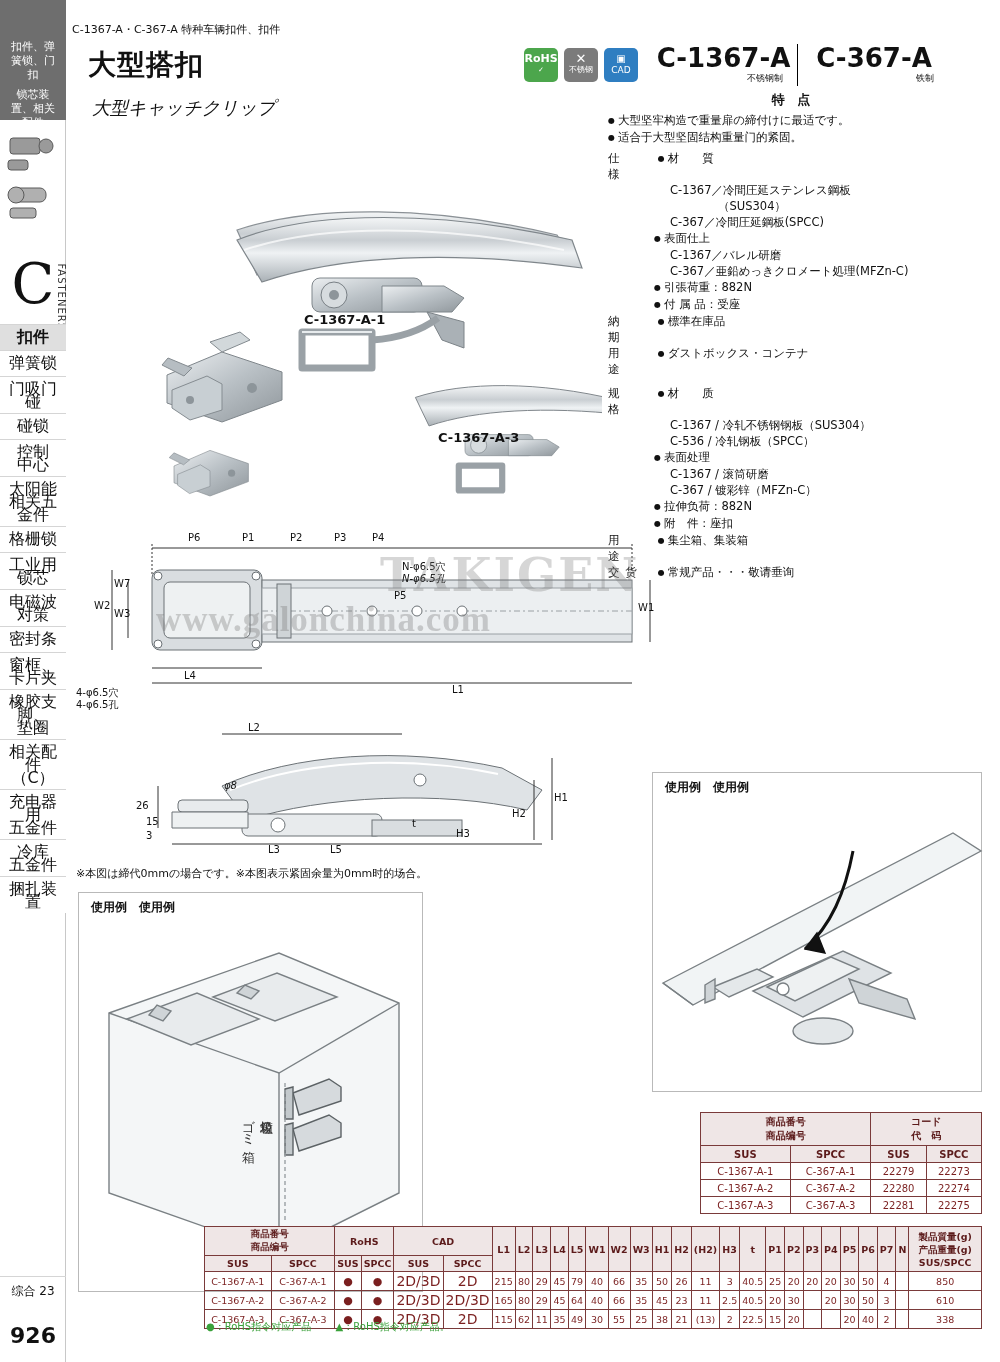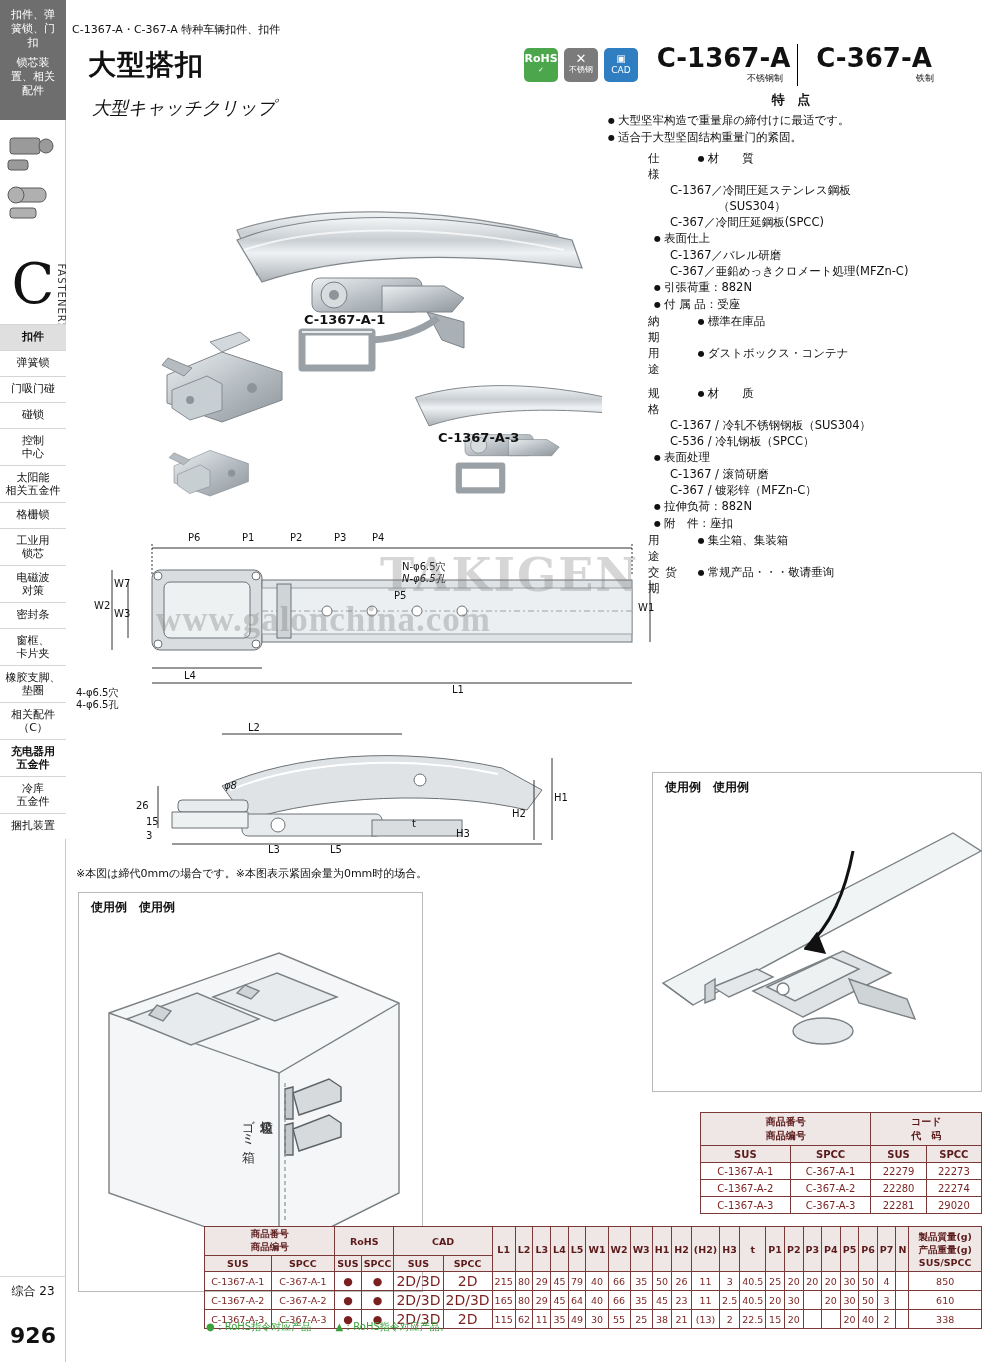--- a/index.html
+++ b/index.html
@@ -15,33 +15,33 @@
   
   #sidebar {
     position:absolute; left:0; top:0; width:66px; height:1362px;
     background:#ffffff; border-right:1px solid #c8c8c8;
   }
   #sidebar .topcat {
     position:absolute; left:0; top:0; width:66px; height:120px;
     background:#6e6e6e; color:#fff; font-size:11px; line-height:14px;
     padding:8px 6px; text-align:center; letter-spacing:0px;
   }
-  #sidebar .topcat span { display:block; }
+  #sidebar .topcat span { display:block;margin-top:32px; }
   #sidebar .iconbox {
     position:absolute; left:0; top:124px; width:66px; height:120px;
   }
   #sidebar .bigC {
     position:absolute; left:0; top:248px; width:66px; height:72px;
     font-family:"DejaVu Serif", serif; font-size:56px; line-height:72px;
     text-align:center; color:#111;
   }
   .sidetab {
     position:relative; width:66px; height:auto; min-height:26px;
     border-top:1px solid #d5d5d5;
-    font-size:11px; line-height:13px; text-align:center;
+    font-size:16px; line-height:13px; text-align:center;
     padding:5px 2px; color:#111; background:#fff;
   }
   .sidetab.sel { background:#dfdfdf; font-weight:bold; }
   #sidelist { position:absolute; left:0; top:324px; width:66px; }
   #fastenersLabel {
     position:absolute; right:-2px; top:330px;
     transform:rotate(90deg); transform-origin:right top;
     font-size:10px; letter-spacing:1px; color:#333;
     white-space:nowrap;
   }
@@ -91,21 +91,21 @@
   .codesub { font-size:9px; }
   #code1 .codesub, #code2 .codesub { text-align:right; padding-right:14px; }
 
   
   #specs {
     position:absolute; left:608px; top:92px; width:370px;
     font-size:11.5px; line-height:16px;
   }
   #specTitle { text-align:center; font-weight:bold; font-size:13px; letter-spacing:4px; margin-bottom:4px;}
   .sp-row { position:relative; padding-left:0; }
-  .sp-lab { display:inline-block; width:46px; letter-spacing:4px; vertical-align:top;margin-left:40px; }
+  .sp-lab { display:inline-block; width:46px; letter-spacing:4px; vertical-align:top; }
   .sp-val { display:inline-block; vertical-align:top; }
   .ind1 { padding-left:46px; }
   .ind2 { padding-left:62px; }
   .bullet:before { content:"\25CF"; font-size:8px; margin-right:3px; vertical-align:1px; }
 
   
   #photoArea { position:absolute; left:72px; top:100px; width:530px; height:420px; }
   .partlabel { position:absolute; font-size:13px; font-weight:bold; }
 
   
@@ -210,21 +210,21 @@
 锁芯</span></div>
     <div class="sidetab"><span style="white-space:pre-line;">电磁波
 对策</span></div>
     <div class="sidetab"><span>密封条</span></div>
     <div class="sidetab"><span style="white-space:pre-line;">窗框、
 卡片夹</span></div>
     <div class="sidetab"><span style="white-space:pre-line;">橡胶支脚、
 垫圈</span></div>
     <div class="sidetab"><span style="white-space:pre-line;">相关配件
 （C）</span></div>
-    <div class="sidetab"><span style="white-space:pre-line;font-weight:bold;">充电器用
+    <div class="sidetab"><span style="white-space:pre-line;">充电器用
 五金件</span></div>
     <div class="sidetab"><span style="white-space:pre-line;">冷库
 五金件</span></div>
     <div class="sidetab"><span>捆扎装置</span></div>
   </div>
 
   <div class="footercat">综合 23</div>
   <div class="pageno">926</div>
 </div>
 
@@ -525,21 +525,21 @@
   <tr>
     <td>C-1367-A-2</td>
     <td>C-367-A-2</td>
     <td>22280</td>
     <td>22274</td>
   </tr>
   <tr>
     <td>C-1367-A-3</td>
     <td>C-367-A-3</td>
     <td>22281</td>
-    <td>29020</td>
+    <td>22275</td>
   </tr>
 </tbody>
   </table>
 
 <table id="specTable">
   <tbody>
       <tr>
     <th colspan="2" rowspan="1" style="white-space:pre-line;">商品番号
 商品编号</th>
     <th colspan="2">RoHS</th>

